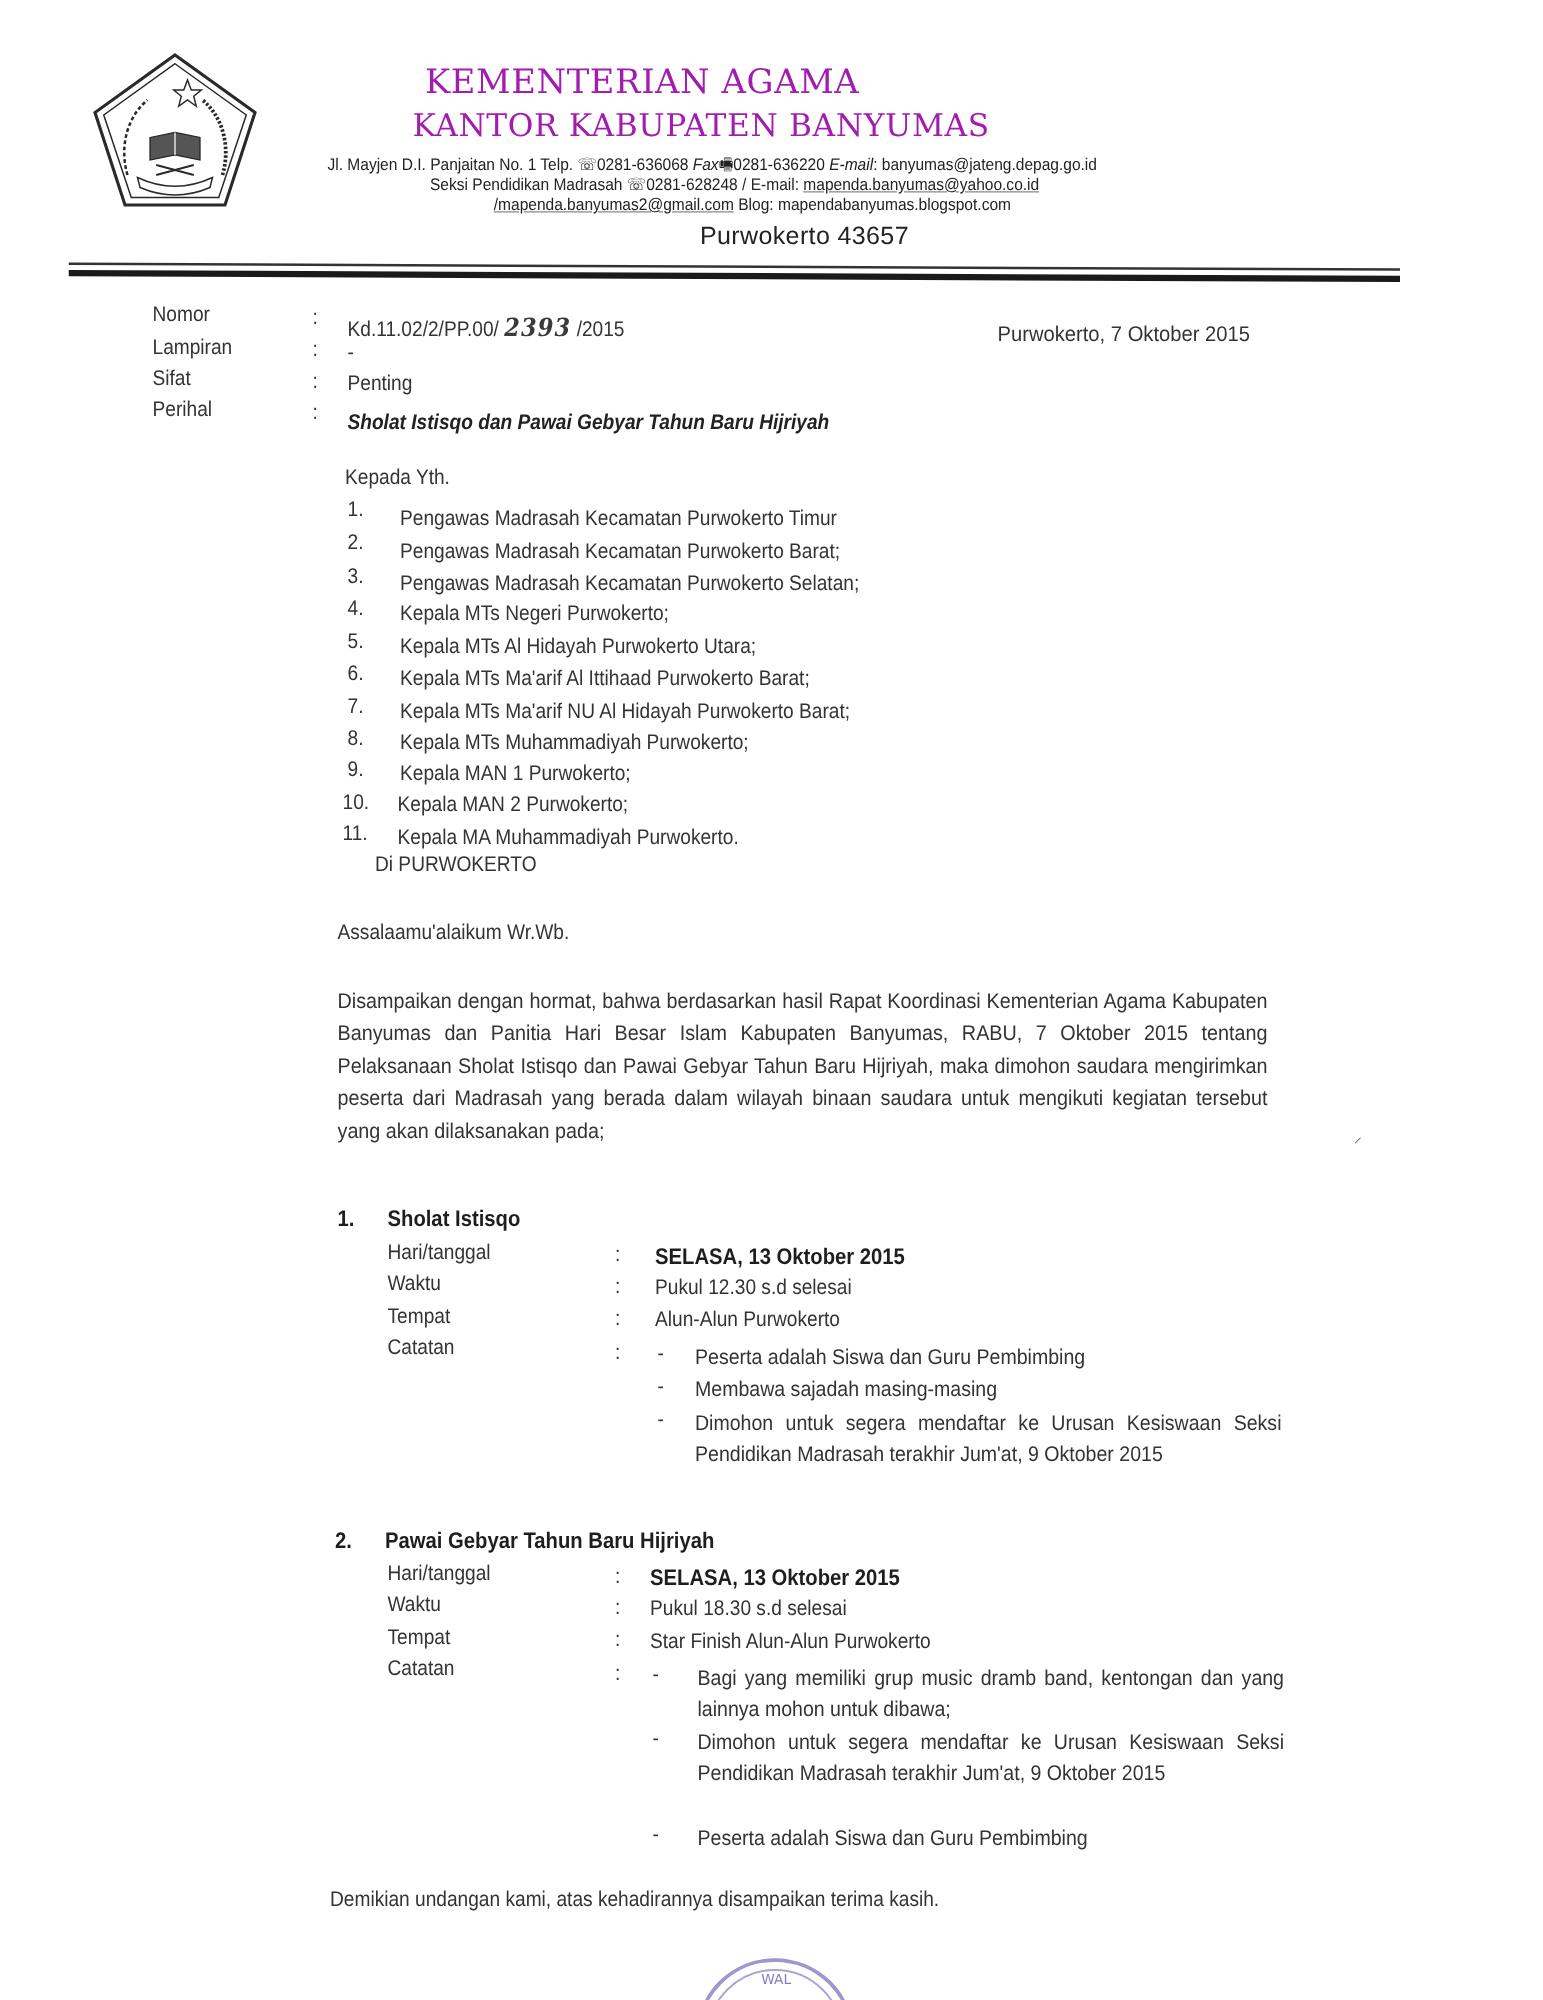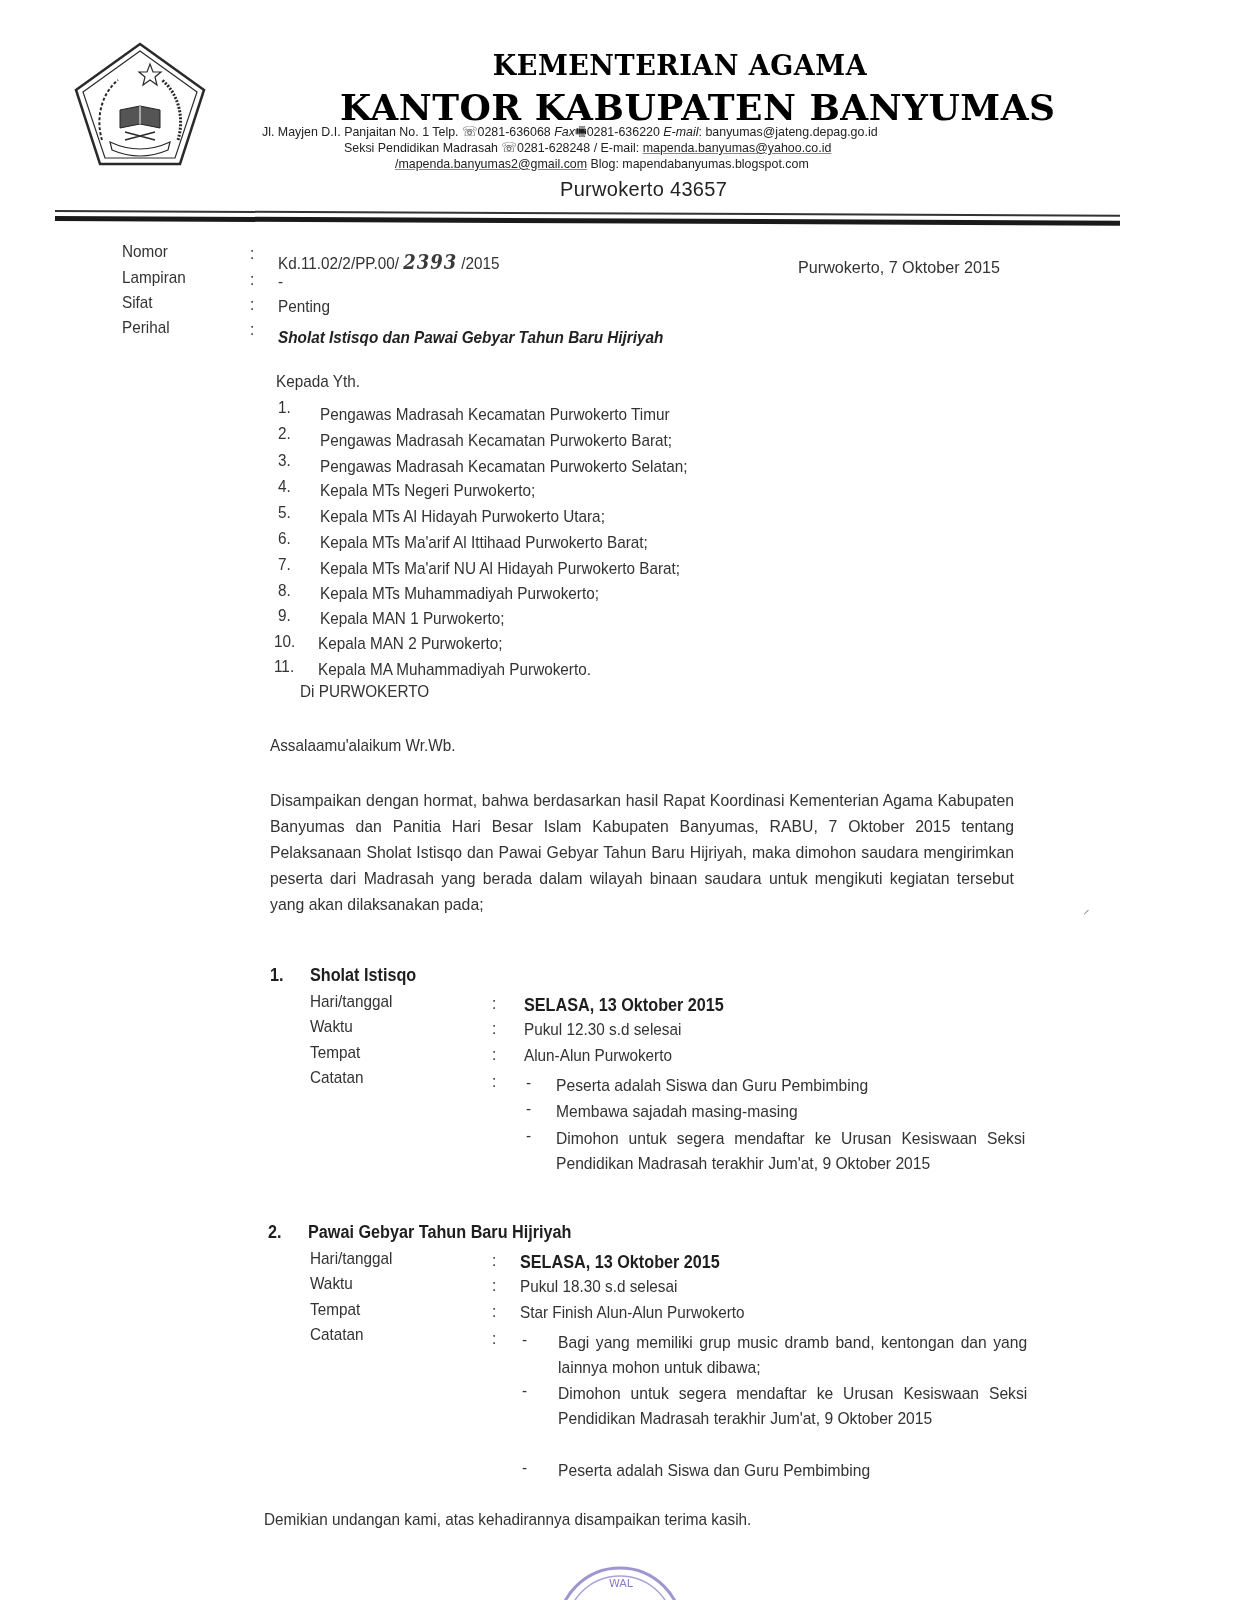--- a/index.html
+++ b/index.html
@@ -4,25 +4,25 @@
 <style>
   html, body { margin: 0; padding: 0; background: #ffffff; }
   body {
     width: 1234px; height: 1600px; position: relative; overflow: hidden;
     font-family: "Liberation Sans", sans-serif; color: #2a2a2a;
   }
   .abs { position: absolute; }
   
   .logo { left: 70px; top: 40px; width: 140px; height: 130px; }
   .hdr-title {
-    font-family: "DejaVu Serif", serif; font-weight: bold; color: #000000;
-    text-align: center; white-space: nowrap; letter-spacing: 0.5px;
+    font-family: "DejaVu Serif", serif; font-weight: normal; color: #a21caf;
+    white-space: nowrap; letter-spacing: 0.5px;
   }
   .h1 { left: 340px; width: 680px; top: 50px; font-size: 27px; }
-  .h2 { left: 340px; width: 680px; top: 86px; font-size: 36px; }
+  .h2 { left: 330px; width: 680px; top: 86px; font-size: 25px; }
   .addr {
     font-family: "Liberation Sans", sans-serif; font-size: 13.5px; color: #222;
     white-space: nowrap; transform: scaleX(0.92); transform-origin: left top;
   }
   .a1 { left: 262px; top: 122px; }
   .a2 { left: 344px; top: 139px; }
   .a3 { left: 395px; top: 156px; }
   .addr u { text-decoration: underline; text-decoration-color: #888; }
   .addr i { font-style: italic; }
   .city { left: 560px; top: 178px; font-size: 20px; font-family: "Liberation Sans", sans-serif; color: #222; white-space: nowrap; letter-spacing: 0.3px; }

